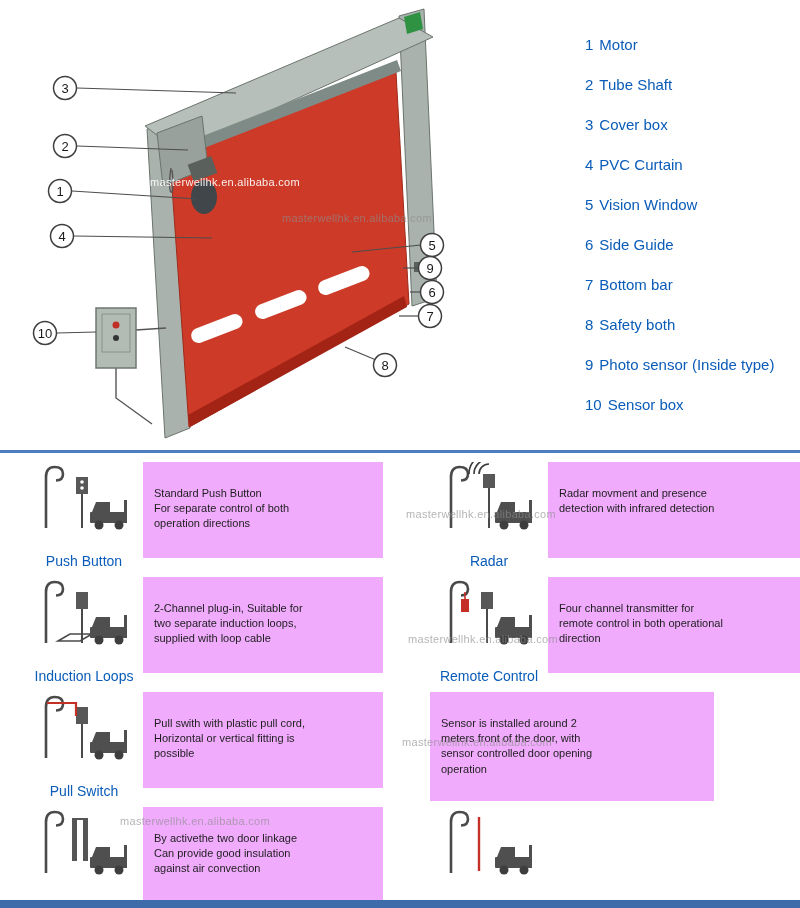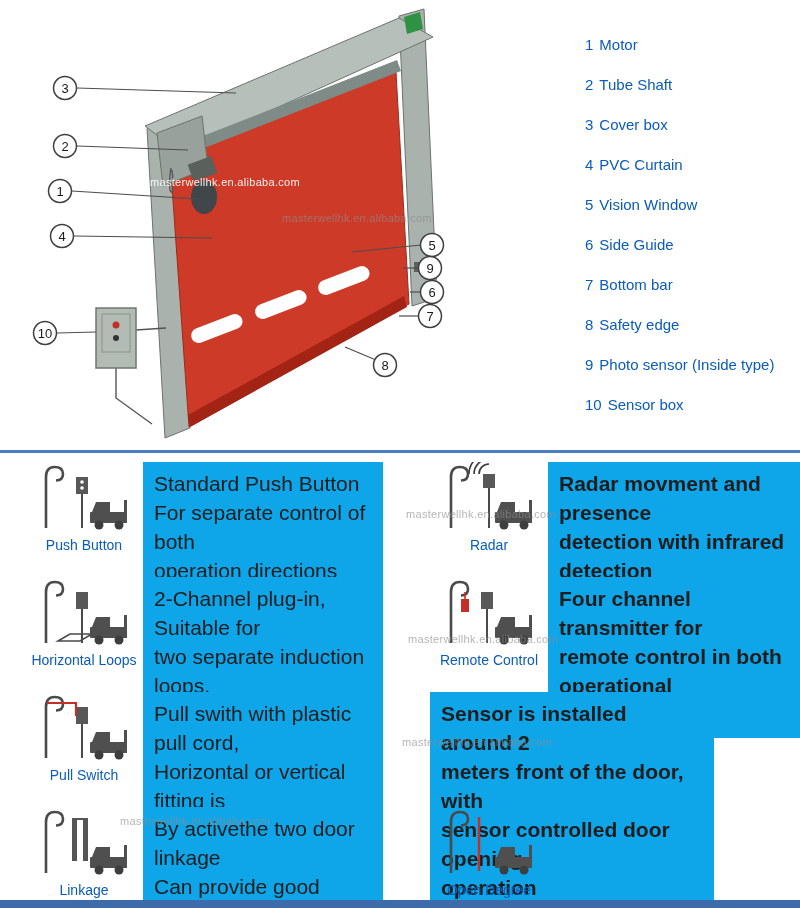--- a/index.html
+++ b/index.html
@@ -21,24 +21,24 @@
 
   .separator { position:absolute; top:450px; left:0; width:800px; height:3px; background:#4d7fc0; }
 
   
   .cards { position:absolute; top:458px; left:0; width:800px; display:grid; grid-template-columns:400px 400px; grid-auto-rows:115px; }
   .card { position:relative; display:flex; align-items:flex-start; padding-top:4px; }
   .card.left { padding-left:25px; }
   .card.right { padding-left:30px; }
   .icon-col { width:118px; display:flex; flex-direction:column; align-items:center; flex:none; }
   .icon-col svg { display:block; }
-  .icon-label { margin-top:5px; color:#0a5cb8; font-size:14px; text-align:center; }
-  .desc-box { background:#0ea5e9; padding:8px 11px; font-size:21px; line-height:1.38; color:#1d1d1d; white-space:pre-line; min-height:96px; }
+  .icon-label { margin-top:21px; color:#0a5cb8; font-size:14px; text-align:center; }
+  .desc-box { background:#f0abfc; padding:24px 11px; font-size:11px; line-height:1.38; color:#1d1d1d; white-space:pre-line; min-height:96px; }
   .card.left .desc-box { width:240px; }
-  .card.right .desc-box { width:284px;font-weight:bold; }
+  .card.right .desc-box { width:284px; }
 
   .bottom-bar { position:absolute; left:0; bottom:0; width:800px; height:8px; background:#3e6cab; }
 </style>
 </head>
 <body>
 
 <div class="page">
 
   <div class="diagram-section">
 
@@ -147,21 +147,21 @@
       <div class="legend-item">
           <span class="num">6</span>
           <span>Side Guide</span>
         </div>
       <div class="legend-item">
           <span class="num">7</span>
           <span>Bottom bar</span>
         </div>
       <div class="legend-item">
           <span class="num">8</span>
-          <span>Safety edge</span>
+          <span>Safety both</span>
         </div>
       <div class="legend-item">
           <span class="num">9</span>
           <span>Photo sensor (Inside type)</span>
         </div>
       <div class="legend-item">
           <span class="num">10</span>
           <span>Sensor box</span>
         </div>
     </div>
@@ -227,21 +227,21 @@
     </div>
 
     <div class="card left">
       <div class="icon-col">
         <svg width="104" height="70" viewBox="0 0 104 70">
           <use href="#def-hook"></use>
             <use href="#def-device-pole"></use>
           <path d="M26,64 l12,-7 h22 l-12,7 z" fill="none" stroke="#4a4a4a" stroke-width="1.6"></path>
           <use href="#def-truck"></use>
         </svg>
-        <div class="icon-label">Horizontal Loops</div>
+        <div class="icon-label">Induction Loops</div>
       </div>
       <div class="desc-box">2-Channel plug-in, Suitable for
 two separate induction loops,
 supplied with loop cable</div>
     </div>
 
     <div class="card right">
       <div class="icon-col">
         <svg width="104" height="70" viewBox="0 0 104 70">
           <use href="#def-hook"></use>

